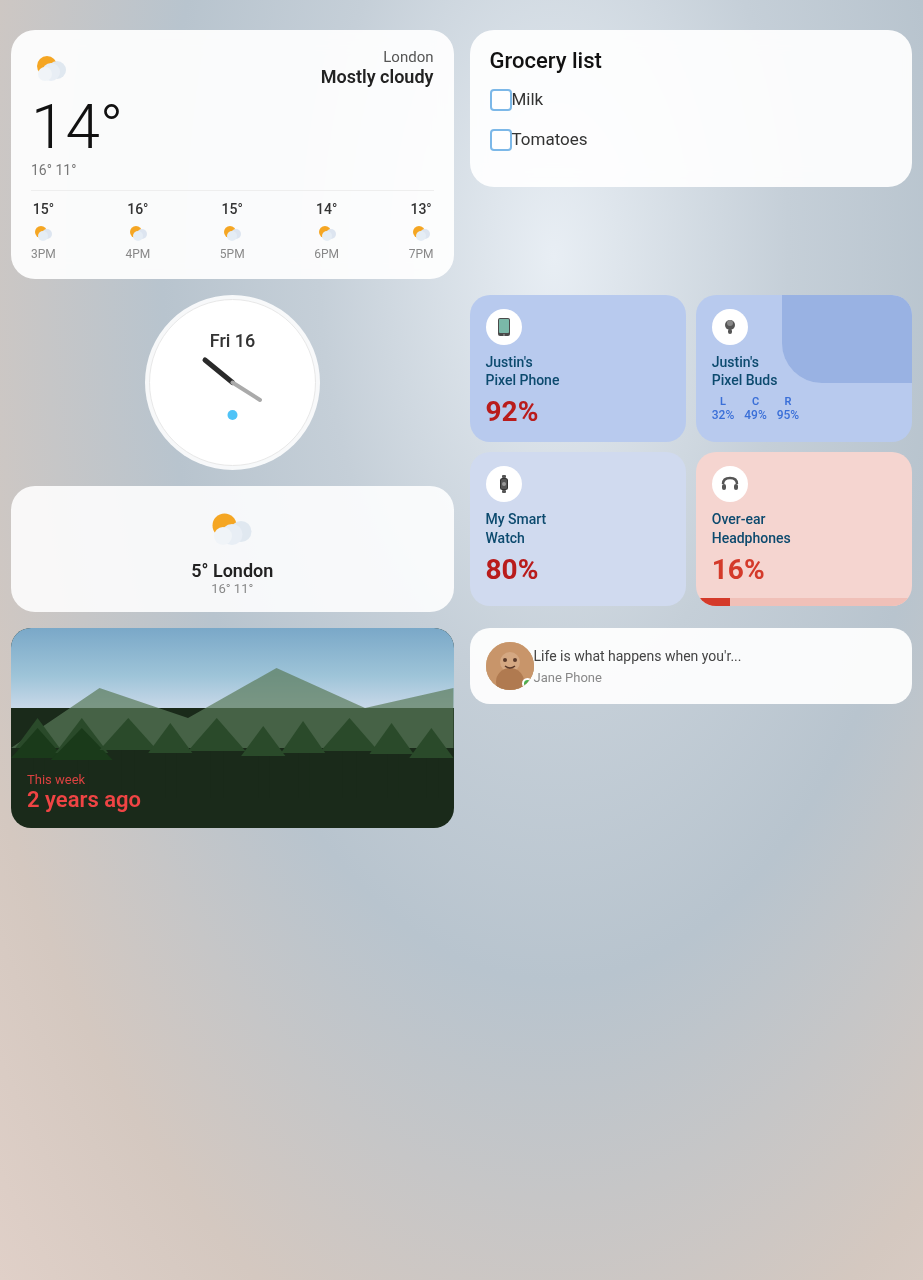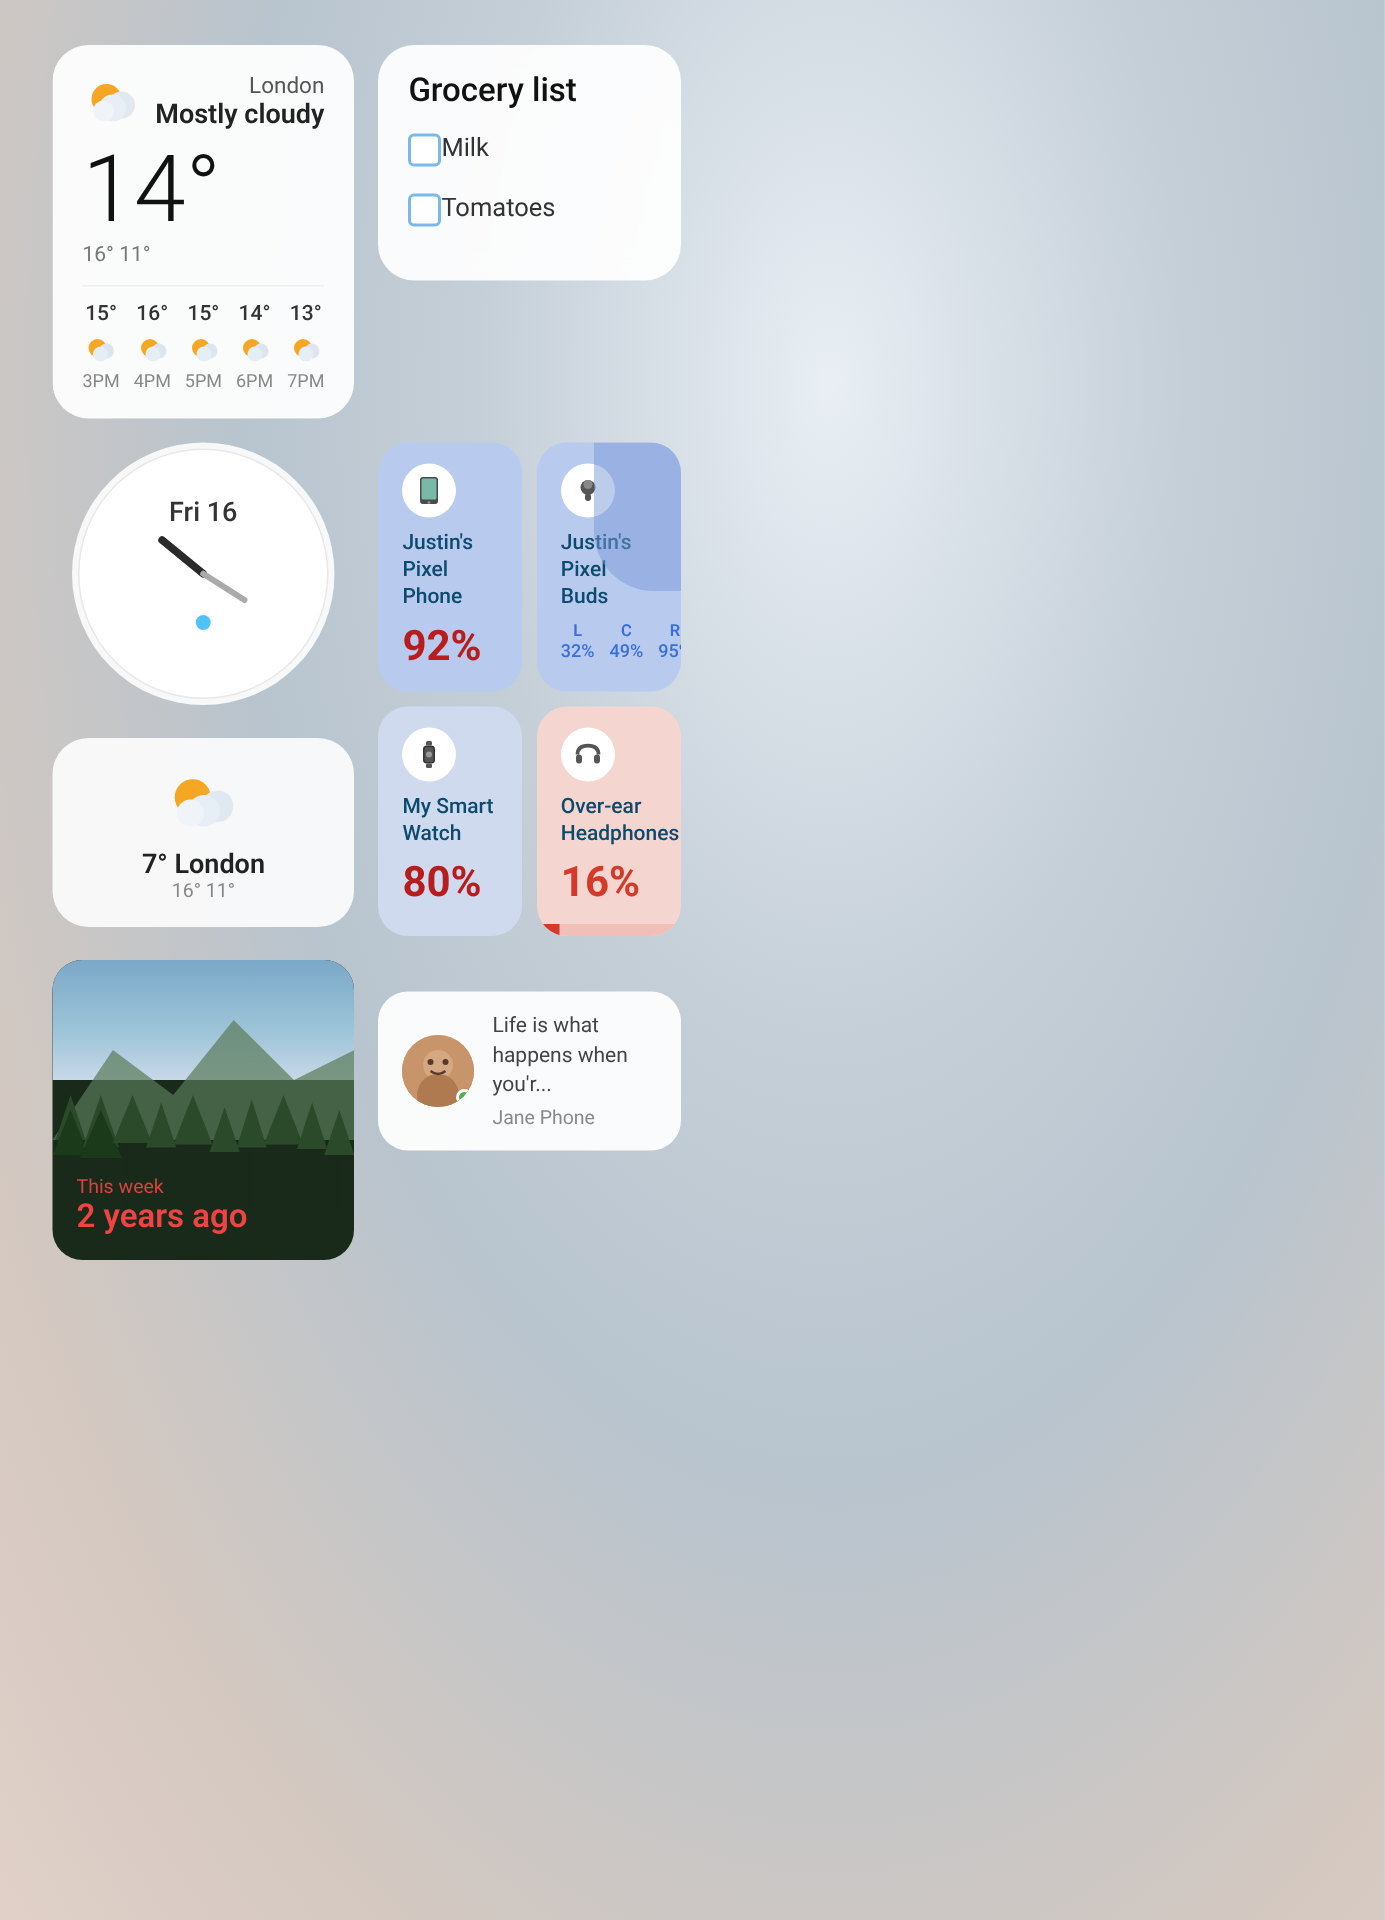--- a/index.html
+++ b/index.html
@@ -16,23 +16,23 @@
     .bg {
       position: absolute;
       inset: 0;
       background: radial-gradient(ellipse at 60% 20%, #e8eef4 0%, #c5cfd8 30%, #b8c4ce 50%, #d4c8c0 80%, #e0d0c8 100%);
       z-index: 0;
     }
 
     .widgets-container {
       position: relative;
       z-index: 1;
-      padding: 30px 35px;
+      padding: 30px 11px;
       display: grid;
-      grid-template-columns: 1fr 1fr 1fr 1fr;
+      grid-template-columns: 1fr 1fr;
       gap: 16px;
       align-items: start;
     }
 
     .widget {
       background: rgba(255,255,255,0.92);
       border-radius: 24px;
       padding: 18px 20px;
       backdrop-filter: blur(10px);
     }
@@ -289,22 +289,20 @@
 
     
     .message-widget {
       grid-column: 2;
       grid-row: 4;
       background: rgba(255,255,255,0.92);
       border-radius: 20px;
       padding: 14px 16px;
       display: flex;
       align-items: center;
-      gap: 12px;
-      margin-top: 21px;
     }
 
     .message-avatar {
       width: 48px;
       height: 48px;
       border-radius: 50%;
       background: #c8a878;
       overflow: hidden;
       flex-shrink: 0;
       position: relative;
@@ -531,21 +529,21 @@
 
   </div>
 
   <div class="weather-small-widget">
     <svg class="weather-small-icon" viewBox="0 0 80 60">
       <circle cx="30" cy="28" r="16" fill="#f5a623"></circle>
       <circle cx="52" cy="36" r="14" fill="#e0e8f0"></circle>
       <circle cx="40" cy="40" r="14" fill="#e8eef5"></circle>
       <circle cx="28" cy="42" r="12" fill="#f0f4f8"></circle>
     </svg>
-    <div style="font-size:18px;font-weight:600;color:#222;">7° London</div>
+    <div style="font-size:18px;font-weight:600;color:#222;">5° London</div>
     <div style="font-size:13px;color:#888;">
       <span>16°</span> <span>11°</span>
     </div>
   </div>
 
   <div class="memory-widget" style="grid-row:4;grid-column:1;">
     <div class="memory-sky"></div>
 
     <svg style="position:absolute;top:30px;left:0;right:0;width:100%;height:90px;" viewBox="0 0 200 90" preserveAspectRatio="none">
       <polygon points="0,90 40,30 80,60 120,10 160,50 200,30 200,90" fill="#5a7a5a" opacity="0.7"></polygon>

